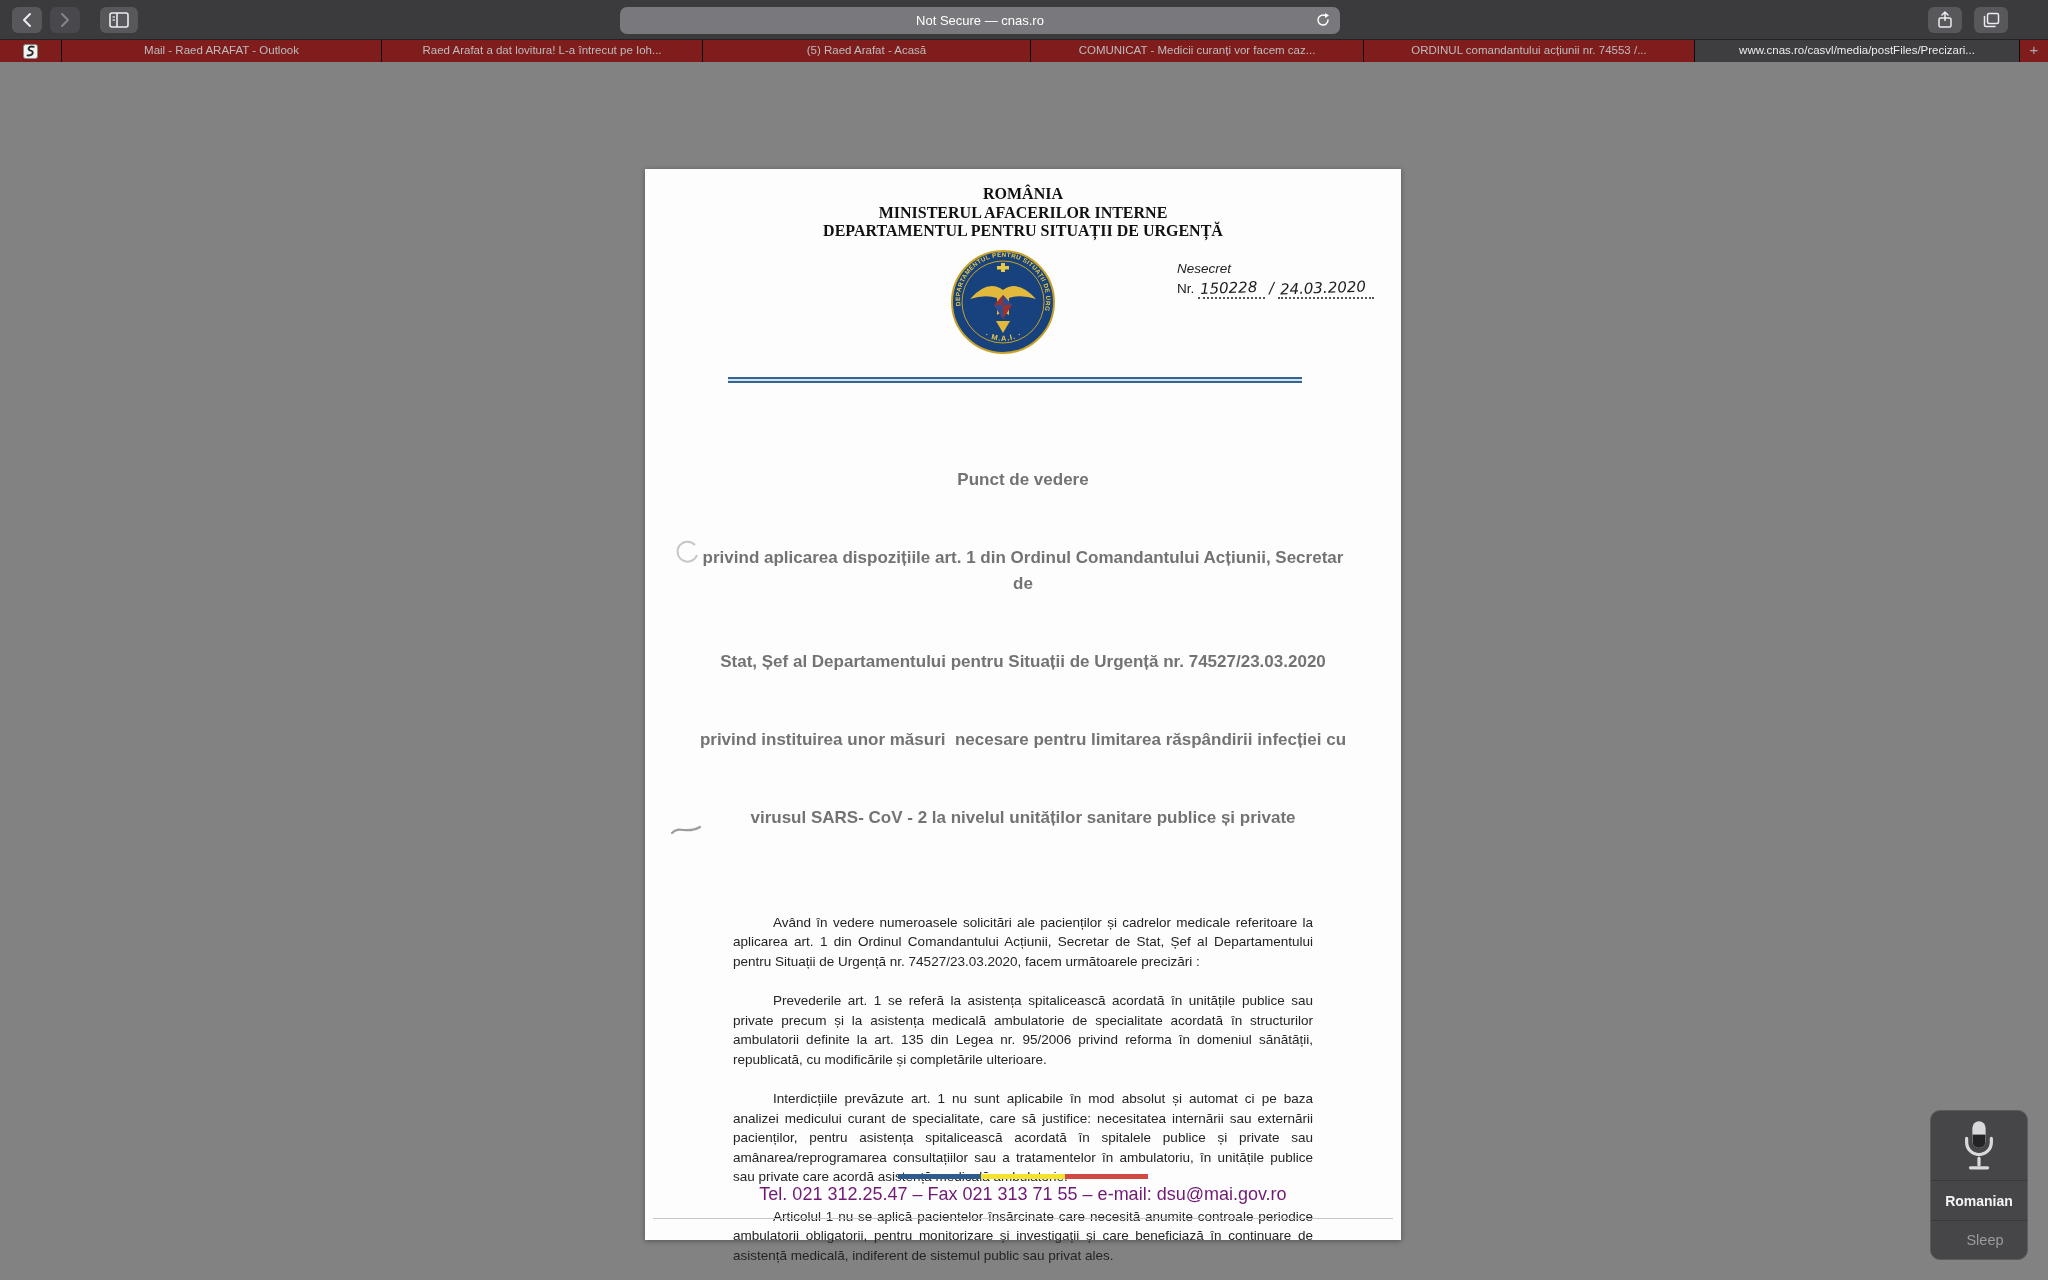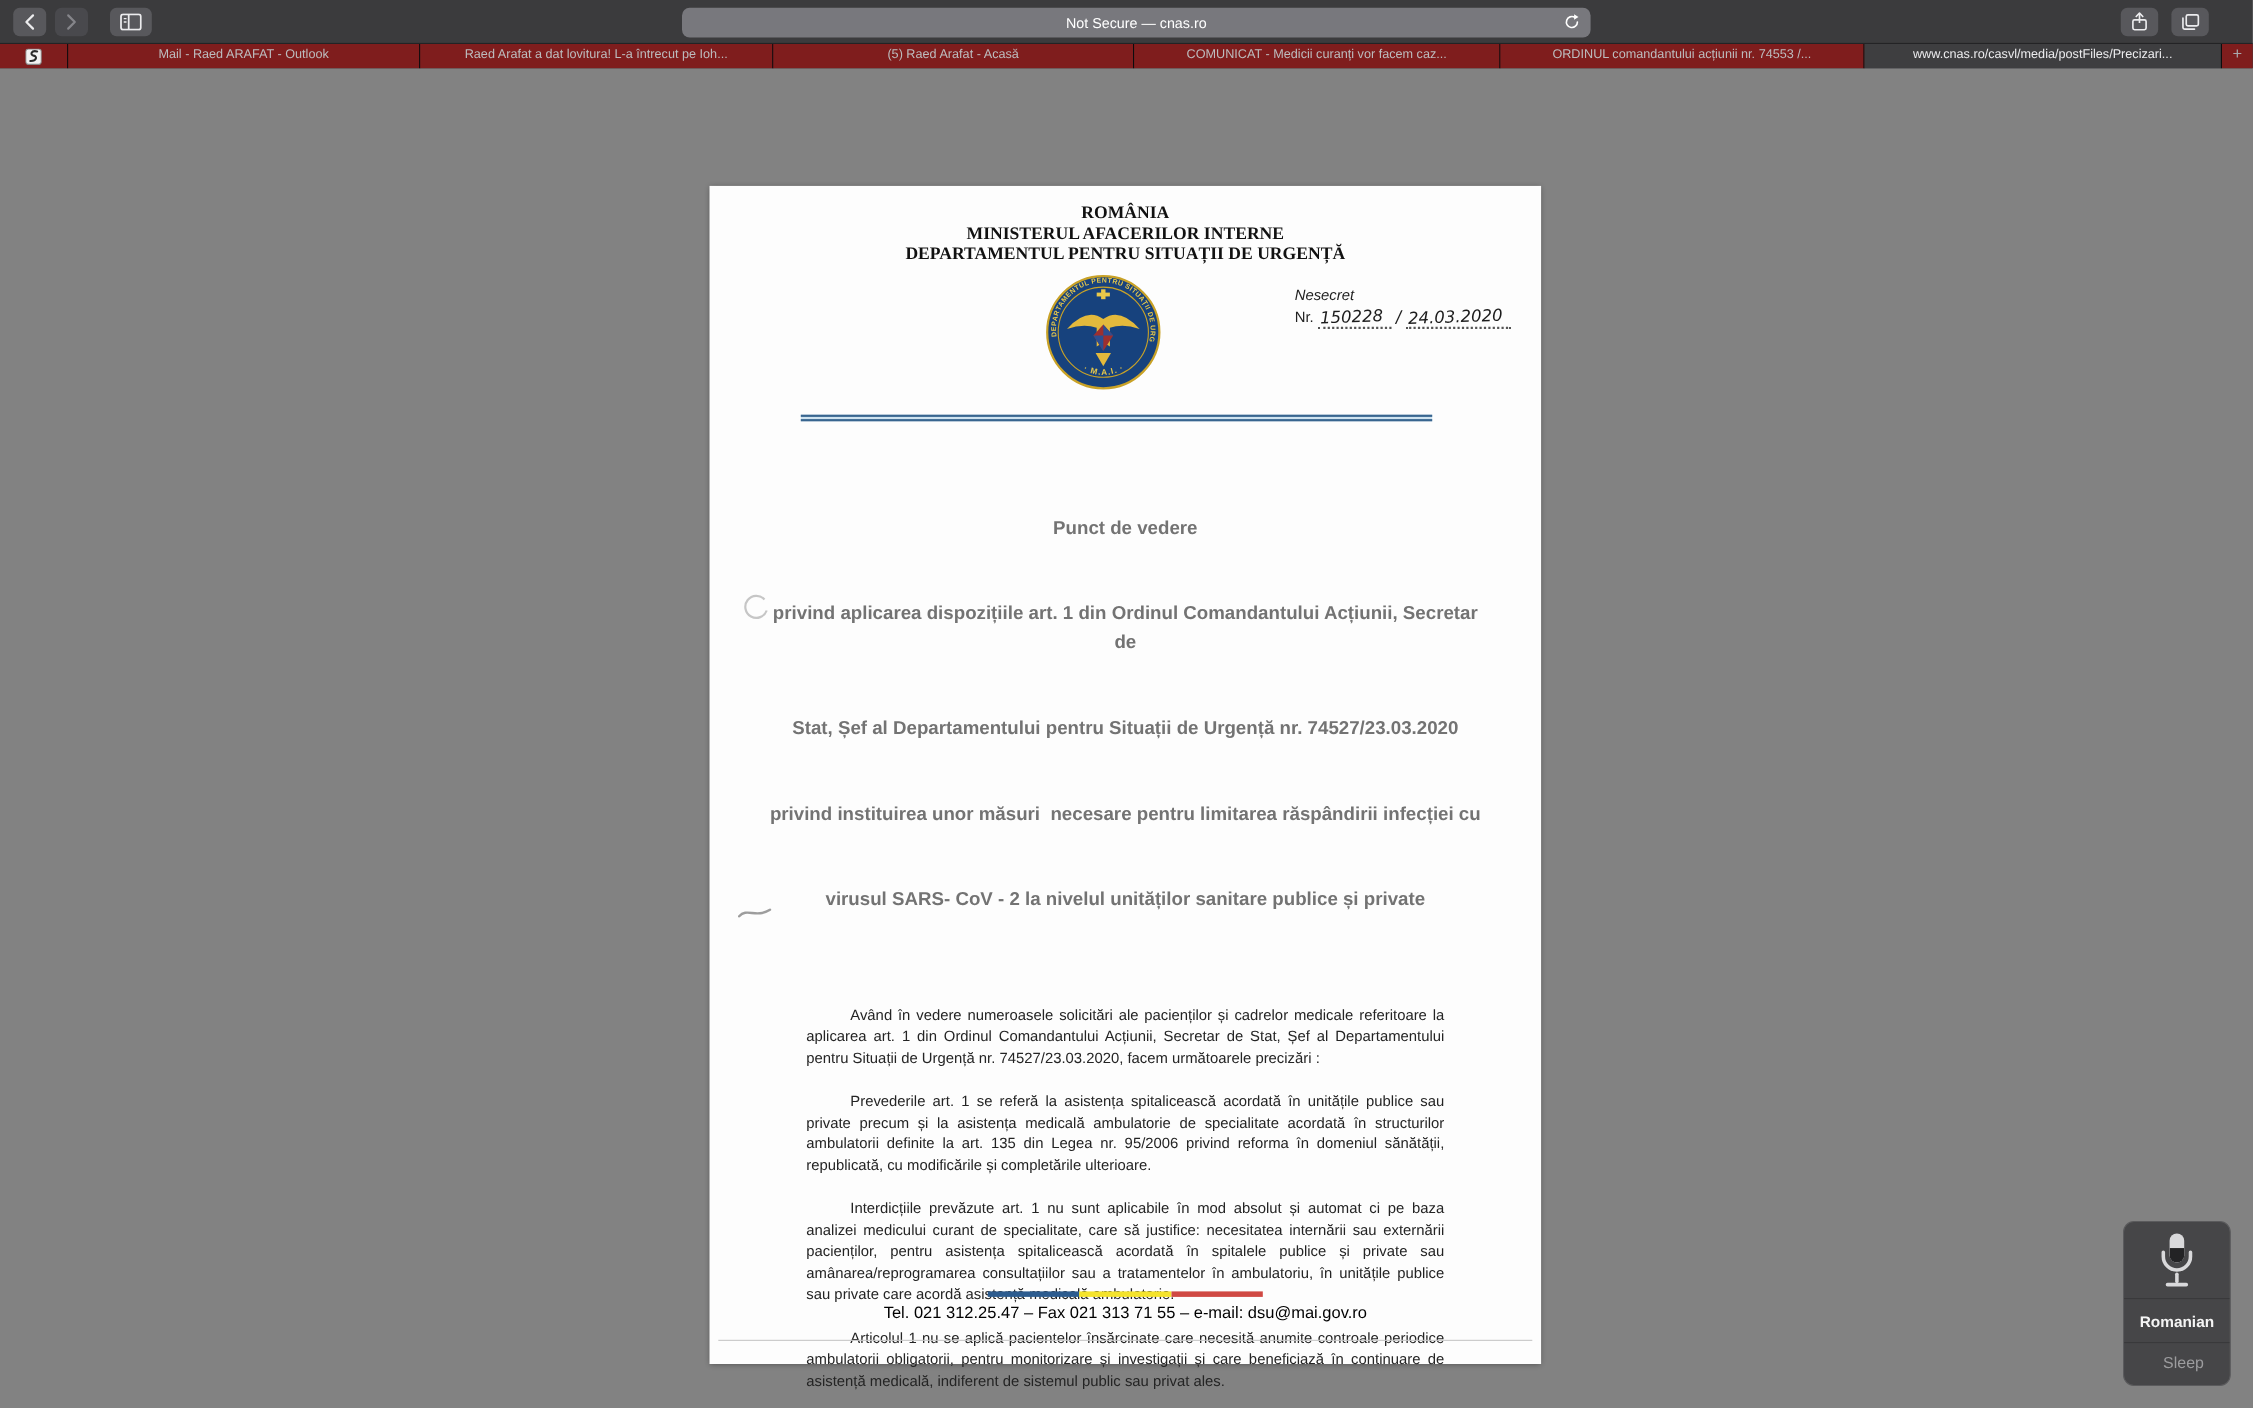--- a/index.html
+++ b/index.html
@@ -19,21 +19,21 @@
   }
   .tool-btn {
     height:26px; border-radius:6px; background:#58585c;
     display:flex; align-items:center; justify-content:center;
     margin-right:8px; color:#ececee;
   }
   .btn-back { width:30px; }
   .btn-fwd  { width:30px; background:#49494d; margin-right:20px; }
   .btn-side { width:38px; }
   .url-field {
-    position:absolute; left:620px; top:7px; width:826px; height:27px;
+    position:absolute; left:620px; top:7px; width:720px; height:27px;
     background:#78787d; border-radius:7px;
     display:flex; align-items:center; justify-content:center;
     color:#ffffff; font-size:13px;
   }
   .url-reload { position:absolute; right:9px; top:5px; }
   .right-btns { position:absolute; right:40px; top:7px; display:flex; gap:12px; }
   .right-btns .tool-btn { margin-right:0; width:34px; }
 
   
   .tabbar { height:22px; background:#1d1d1f; display:flex; }
@@ -90,21 +90,21 @@
     position:relative; margin-top:58px; text-align:center;
     font-weight:bold; font-size:13.5px; line-height:20px; color:#161616;
   }
   .sig-overlay {
     position:absolute; left:50%; margin-left:-150px; top:-46px;
     width:320px; height:235px; pointer-events:none;
   }
   .doc-footer { position:absolute; left:0; right:0; bottom:38px; text-align:center; }
   .flagline { width:250px; height:5px; margin:0 auto 7px auto; display:flex; }
   .flagline div { flex:1; }
-  .footer-text { font-size:15px; line-height:16.5px; color:#000000; }
+  .footer-text { font-size:18px; line-height:16.5px; color:#701a75; }
   .page-bottom-rule { position:absolute; left:8px; right:8px; bottom:21px; border-top:1px solid #c7c7c7; }
   .artifact { position:absolute; }
 
   
   .dictation {
     position:absolute; left:1930px; top:1110px; width:98px; height:150px;
     background:#464648; border:1px solid #5b5b5d; border-radius:10px;
     overflow:hidden;
   }
   .mic-sec { height:70px; border-bottom:1px solid #39393b; display:flex; align-items:center; justify-content:center; }

